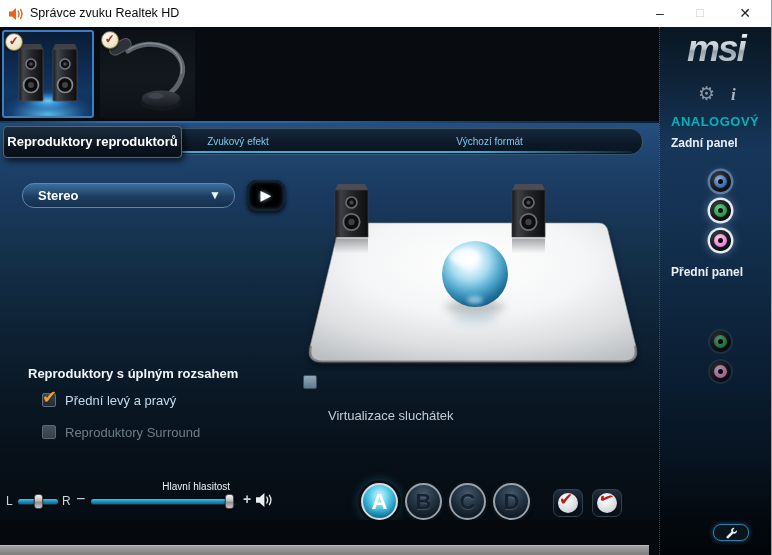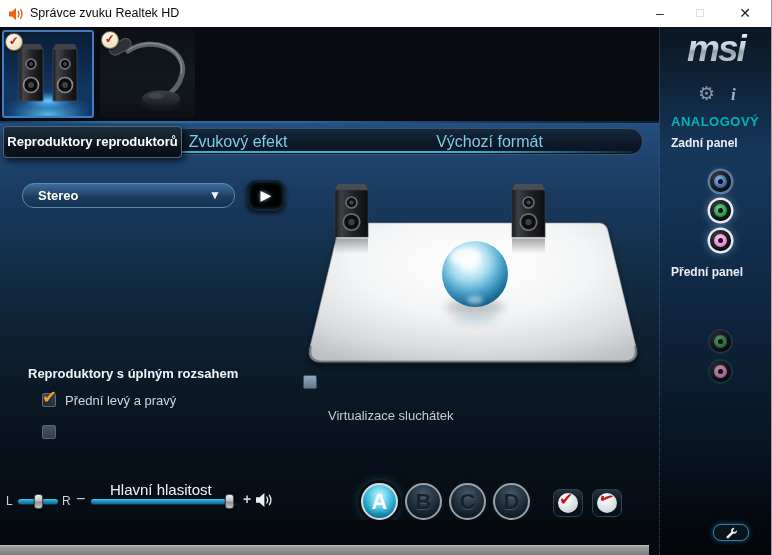--- a/index.html
+++ b/index.html
@@ -38,21 +38,21 @@
      background:linear-gradient(180deg,#265081 0%,#1f4570 8%,#1a3a60 18%,#143049 34%,#0e2235 52%,#0a1825 68%,#071019 84%,#060c13 100%); }
   .main-panel::before { content:""; position:absolute; left:0; top:0; width:100%; height:2px;
      background:linear-gradient(90deg,#123c64,#2e6da8 18%,#2a649e 45%,#16395e 75%,#0a1f36); }
 
   .tabbar { position:absolute; left:5px; top:7px; width:638px; height:27px; border-radius:13px;
      border:1px solid #3f5266; box-sizing:border-box;
      background:linear-gradient(180deg,#16293d,#0c1827 60%,#0a1522); }
   .tabbar::after { content:""; position:absolute; left:10px; right:10px; bottom:1px; height:2px; border-radius:2px;
      background:linear-gradient(90deg, rgba(40,150,200,.15), #35b0dd 25%, #35b0dd 75%, rgba(40,150,200,.15)); }
   .tab { position:absolute; top:0; height:25px; line-height:25px; text-align:center;
-     font-size:16px; color:#7ecbee; cursor:default; white-space:nowrap; }
+     font-size:10px; color:#7ecbee; cursor:default; white-space:nowrap; }
   .tab.active { left:-3px; top:-3px; width:177px; height:30px; line-height:30px; border-radius:4px;
      background:linear-gradient(180deg,#1d2d3e,#0a141e 70%,#081019); border:1px solid #53677c;
      color:#ffffff; font-weight:bold; font-size:13px; box-shadow:2px 3px 7px rgba(0,0,0,.75); z-index:2; }
   .tab.t2 { left:180px; width:104px; }
   .tab.t3 { left:290px; width:122px; }
   .tab.t4 { left:425px; width:117px; }
 
   .dropdown { position:absolute; left:22px; top:62px; width:213px; height:25px; border-radius:12px;
      background:linear-gradient(180deg,#3d6e9e,#1d3d60 55%,#15304e); border:1px solid #5d88ad; box-sizing:border-box; }
   .dropdown .dd-value { position:absolute; left:15px; top:0; line-height:23px; color:#fff; font-weight:bold; font-size:13px; }
@@ -71,21 +71,21 @@
   .cb-checked .cb-glyph { position:absolute; left:-1px; top:-8px; color:#f49c2c; font-size:18px; font-weight:bold;
      text-shadow:0 1px 2px rgba(0,0,0,.6); }
   .cb-dim { background:linear-gradient(180deg,#46545f,#333f49); border:1px solid #5a6872; }
   .cb-lite { background:linear-gradient(180deg,#8fa9ba,#5f7b8e); border:1px solid #3e515d; }
   .cb-label { position:absolute; font-size:13px; white-space:nowrap; }
   .lbl-front { left:65px; top:272px; color:#c9daea; }
   .lbl-surround { left:65px; top:304px; color:#6f7e88; }
   .lbl-virt { left:328px; top:255px; color:#c2cdd5;margin-top:32px; }
 
   
-  .vol-label { position:absolute; left:110px; top:360px; width:120px; text-align:left; font-size:15px; color:#eef4f9; }
+  .vol-label { position:absolute; left:110px; top:360px; width:120px; text-align:right; font-size:10px; color:#eef4f9; }
   .vol-txt { position:absolute; font-size:12px; color:#c9d4de; }
   .track { position:absolute; height:5px; border-radius:3px; background:#081018;
      box-shadow:inset 0 1px 2px rgba(0,0,0,.9), 0 1px 0 rgba(120,160,190,.22); }
   .track-fill { position:absolute; left:0; top:0; height:100%; border-radius:3px;
      background:linear-gradient(180deg,#3ec8ec,#1586b4 60%,#0f6c96); }
   .thumb { position:absolute; top:-5px; width:9px; height:15px; border-radius:3px;
      background:linear-gradient(180deg,#f4f4f4,#bcbcbc 45%,#8f8f8f 55%,#c8c8c8);
      border:1px solid #4a4a4a; box-sizing:border-box; box-shadow:0 1px 2px rgba(0,0,0,.7); }
   .balance-track { left:18px; top:378px; width:40px; }
   .volume-track { left:91px; top:378px; width:146px; }
@@ -299,20 +299,21 @@
       </svg>
 
       <div class="full-range-heading">Reproduktory s úplným rozsahem</div>
 
       <div class="cb cb-checked" style="left:42px; top:272px;">
         <span class="cb-glyph">✔</span>
       </div>
       <div class="cb-label lbl-front">Přední levý a pravý</div>
 
       <div class="cb cb-dim" style="left:42px; top:304px;"></div>
+      <div class="cb-label lbl-surround">Reproduktory Surround</div>
 
       <div class="cb cb-lite" style="left:303px; top:254px;"></div>
       <div class="cb-label lbl-virt">Virtualizace sluchátek</div>
 
       <div class="vol-label">Hlavní hlasitost</div>
       <span class="vol-txt" style="left:6px; top:373px;">L</span>
       <div class="track balance-track">
         <div class="track-fill" style="width:100%"></div>
         <div class="thumb" style="left: calc(50% - 4px);"></div>
       </div>

